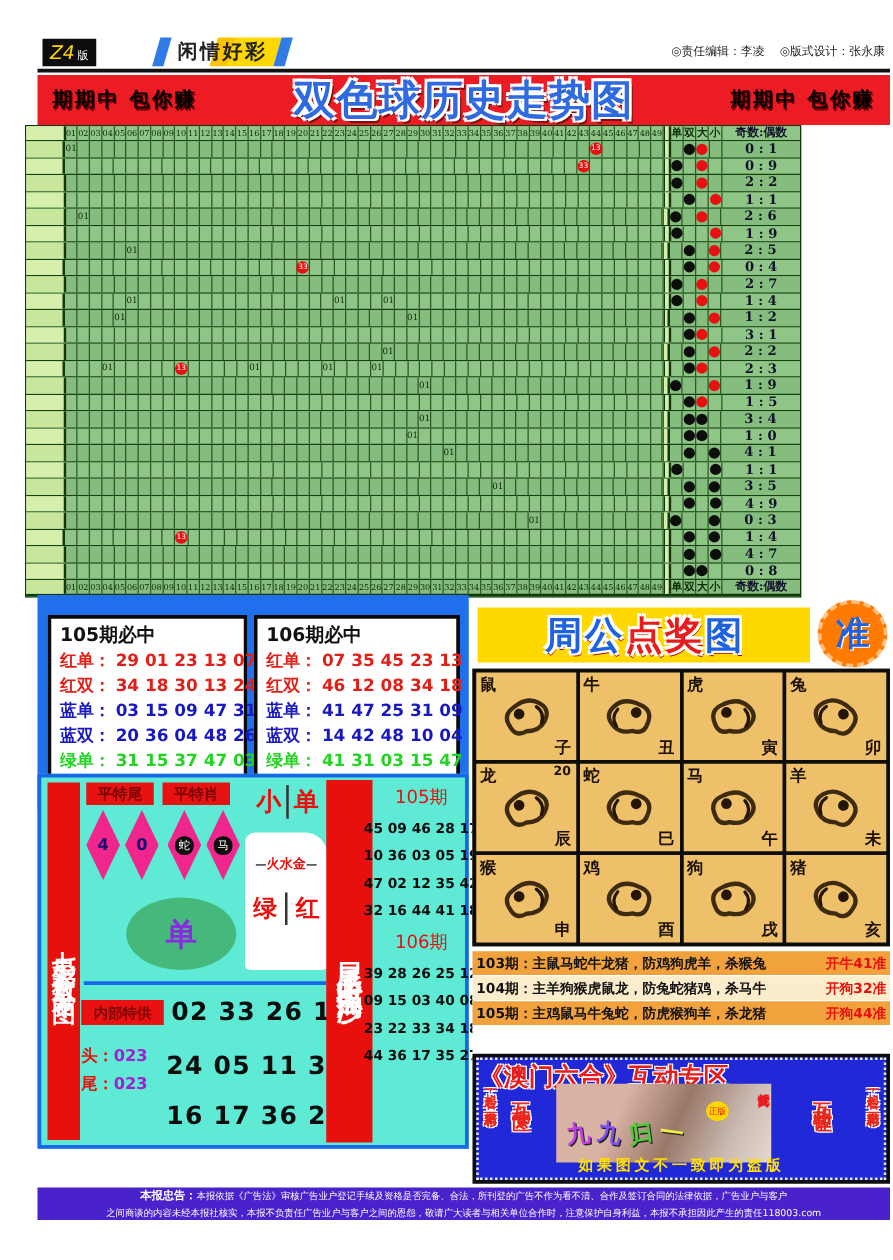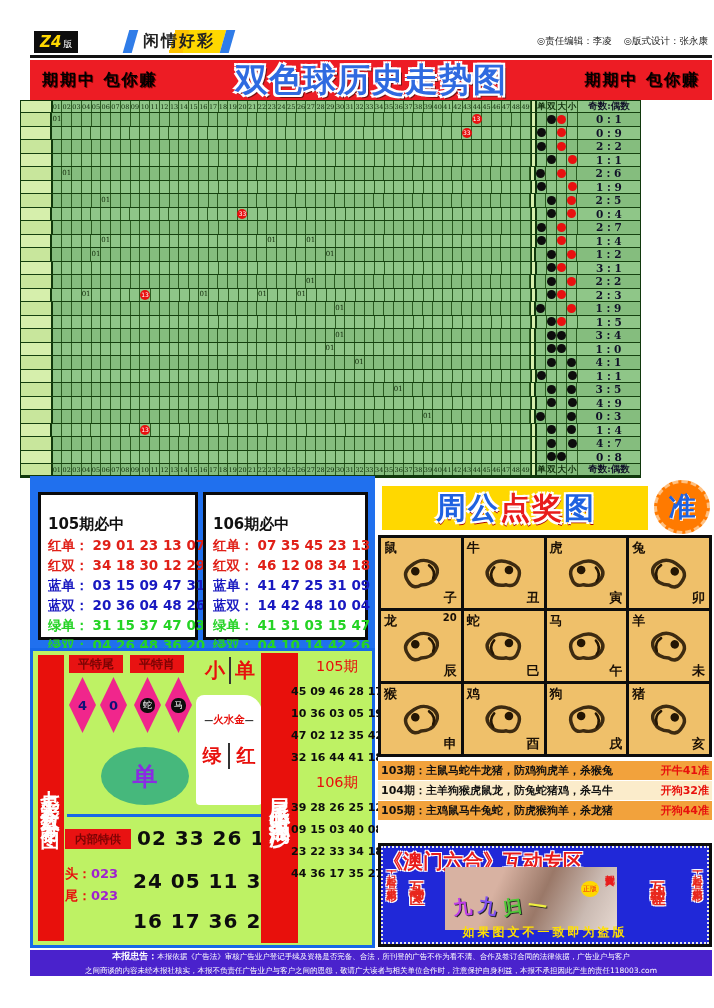--- a/index.html
+++ b/index.html
@@ -5,21 +5,21 @@
   *{margin:0;padding:0;box-sizing:border-box}
   html,body{width:714px;height:1008px;background:#fff;overflow:hidden;
     font-family:"DejaVu Sans","Liberation Sans",sans-serif}
   .page{position:relative;width:714px;height:1008px;background:#fff}
   .abs{position:absolute}
 
   
   .top-header{left:30px;top:28px;width:682px;height:30px;background:#fff;
     border-bottom:3px solid #111;display:flex;align-items:center;gap:8px;padding:0 4px}
   .ed-box{background:#0d0d0d;padding:2px 6px;display:flex;align-items:baseline;gap:2px}
-  .ed-code{color:#ffd800;font-weight:bold;font-size:15px;font-style:italic}
+  .ed-code{color:#ffd800;font-weight:normal;font-size:15px;font-style:italic}
   .ed-suffix{color:#fff;font-size:9px}
   .paper-name{color:#e8281e;font-weight:bold;font-size:20px;letter-spacing:4px;
     font-family:"DejaVu Serif","Liberation Serif",serif}
   .masthead{margin-left:40px;transform:skewX(-16deg);
     border-left:9px solid #2f7ce8;border-right:9px solid #2f7ce8;
     background:linear-gradient(90deg,#fefefe 0 42%,#ffc400 42% 58%,#ffd800 58%);
     padding:1px 8px}
   .mh-text{display:inline-block;transform:skewX(16deg);font-weight:bold;font-size:16px;
     color:#222;letter-spacing:2px}
   .credits{margin-left:auto;font-size:9.5px;color:#222;display:flex;gap:12px;white-space:nowrap}
@@ -50,28 +50,28 @@
     font-size:10.5px;font-weight:bold;color:#101028;font-family:"DejaVu Serif","Liberation Serif",serif}
   .ratiocell.hd{font-size:9.5px}
   .dot{width:9px;height:9px;border-radius:50%;display:block}
   .dot.black{background:#0d0d0d}.dot.red{background:#e81010}
   .ball{min-width:10px;height:10px;border-radius:50%;background:#e81010;color:#fff;font-size:6px;
     line-height:10px;display:inline-block;font-family:"DejaVu Sans","Liberation Sans",sans-serif}
 
   
   .blue-sec{left:30px;top:476px;width:345px;height:172px;background:#2070ee}
   .pick-box{position:absolute;top:16px;height:148px;background:#fff;border:3px solid #0a0a0a;
-    padding:20px 7px}
+    padding:4px 7px}
   .pick-box.b1{left:8px;width:160px}.pick-box.b2{left:173px;width:165px}
   .pick-title{font-size:15px;font-weight:bold;color:#111;margin-bottom:1px}
   .pick-line{display:flex;gap:4px;font-size:13.5px;font-weight:bold;line-height:20px;white-space:nowrap}
   .c-red{color:#e02018}.c-blue{color:#1818c0}.c-green{color:#25d325}
 
   
-  .cyan-sec{left:30px;top:648px;width:345px;height:300px;background:#bef264;border:3px solid #1668e8}
+  .cyan-sec{left:30px;top:619px;width:345px;height:300px;background:#5eead4;border:3px solid #1668e8}
   .qxc-banner{position:absolute;left:5px;top:4px;width:26px;height:286px;background:#e8100c;
     color:#fff;writing-mode:vertical-rl;text-orientation:upright;font-size:19px;font-weight:bold;
     display:flex;align-items:center;justify-content:center;letter-spacing:6px}
   .pt-box{position:absolute;top:4px;height:18px;background:#e81212;color:#7a0404;font-weight:bold;
     font-size:12px;line-height:18px;text-align:center}
   .pt1{left:36px;width:54px}.pt2{left:97px;width:54px}
   .diamond{position:absolute;top:26px;width:27px;height:56px;background:#f0268c;
     clip-path:polygon(50% 0,100% 50%,50% 100%,0 50%);display:flex;align-items:center;justify-content:center}
   .diamond .dv{color:#101078;font-weight:bold;font-size:13px}
   .diamond .pill{background:#0d0d0d;color:#fff;font-size:9px;border-radius:7px;padding:1px 3px}
@@ -134,21 +134,21 @@
   .vtx{writing-mode:vertical-rl;text-orientation:upright;position:absolute;font-weight:bold;
     color:#e8281e;text-shadow:-1px -1px 0 #fff,1px -1px 0 #fff,-1px 1px 0 #fff,1px 1px 0 #fff}
   .v-edge{font-size:10.5px;top:18px;letter-spacing:1px}
   .v-inner{font-size:15px;top:22px;letter-spacing:3px}
   .photo{position:absolute;left:62px;top:19px;width:172px;height:63px;
     background:linear-gradient(115deg,#d8b2a2 0 30%,#9a7868 55%,#cabab2 80%,#e6d8d0)}
   .ph-tag{position:absolute;right:1px;top:1px;writing-mode:vertical-rl;text-orientation:upright;
     color:#e81c1c;font-size:9.5px;font-weight:bold}
   .ph-cap{position:absolute;left:8px;bottom:10px;font-size:19px;font-weight:bold;letter-spacing:6px}
   .ph-cap span{text-shadow:1px 1px 0 #222;display:inline-block}
-  .ph-small{position:absolute;right:18px;top:14px;background:#ffd800;color:#e81c1c;font-size:7px;
+  .ph-small{position:absolute;right:34px;top:14px;background:#ffd800;color:#e81c1c;font-size:7px;
     border-radius:50%;padding:3px 2px}
   .m-note{position:absolute;bottom:1px;left:30px;right:30px;text-align:center;color:#ffe000;
     font-size:12px;font-weight:bold;letter-spacing:3px;white-space:nowrap}
 
   
   .footer-bar{left:30px;top:950px;width:682px;height:26px;background:#4a22cc;color:#fff;
     display:flex;flex-direction:column;justify-content:space-between;text-align:center}
   .footer-bar .l1{font-size:7.5px;white-space:nowrap}
   .footer-bar .l1 b{font-size:9px;color:#fff}
   .footer-bar .l2{font-size:7.5px;white-space:nowrap}
@@ -1921,21 +1921,21 @@
 
   <div class="abs blue-sec">
     <div class="pick-box b1" id="pick-box-0">
         <div class="pick-title">105期必中</div>
         <div class="pick-line c-red">
           <span>红单：</span>
           <span>29 01 23 13 07</span>
         </div>
         <div class="pick-line c-red">
           <span>红双：</span>
-          <span>34 18 30 12 29</span>
+          <span>34 18 30 13 24</span>
         </div>
         <div class="pick-line c-blue">
           <span>蓝单：</span>
           <span>03 15 09 47 31</span>
         </div>
         <div class="pick-line c-blue">
           <span>蓝双：</span>
           <span>20 36 04 48 26</span>
         </div>
         <div class="pick-line c-green">

